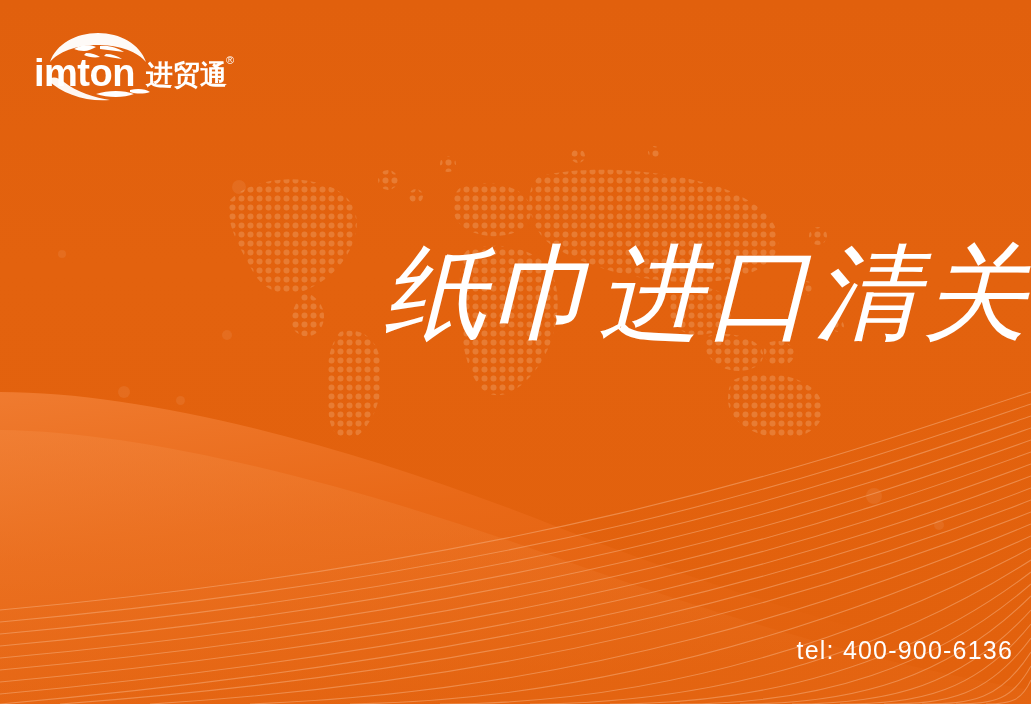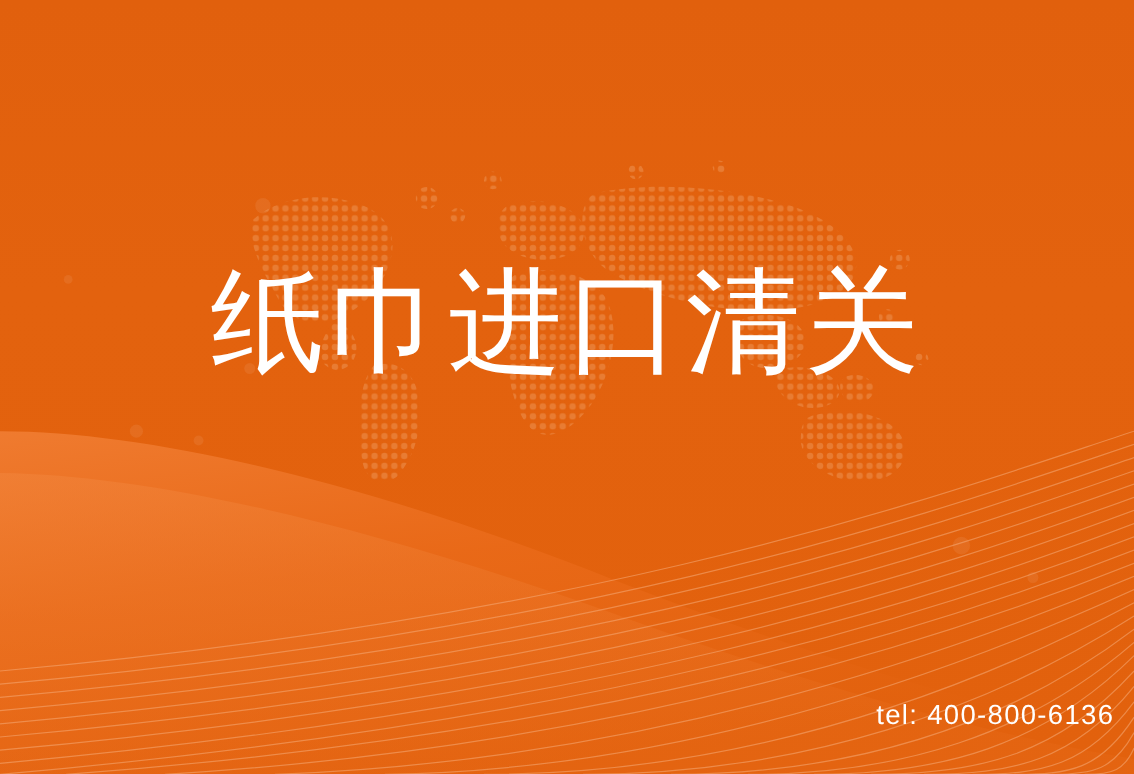--- a/index.html
+++ b/index.html
@@ -66,28 +66,29 @@
     height: 78px;
   }
   .logo svg { display: block; width: 100%; height: 100%; }
 
   
   .headline {
     position: absolute;
     left: 0;
     right: 0;
     top: 232px;
-    text-align: center;
+    text-align: right;
     color: #ffffff;
     font-family: "Liberation Sans", "DejaVu Sans", sans-serif;
     font-size: 104px;
     line-height: 122px;
     letter-spacing: 4px;
     font-weight: 400;
     white-space: nowrap;
+    font-style: italic;
   }
   .headline .ln { display: block; }
 
   
   .phone {
     position: absolute;
     right: 18px;
     top: 636px;
     color: #ffffff;
     font-family: "Liberation Sans", sans-serif;
@@ -204,20 +205,42 @@
         <path d="M1031 610 C962 686 890 704 792 704"></path>
         <path d="M1031 624 C976 692 920 704 840 704"></path>
         <path d="M1031 638 C988 696 948 704 884 704"></path>
         <path d="M1031 652 C1000 700 972 704 922 704"></path>
         <path d="M1031 666 C1012 700 994 704 956 704"></path>
         <path d="M1031 680 C1022 700 1012 704 986 704"></path>
       </g>
     </svg>
   </div>
 
+  <div class="logo">
+    <svg viewBox="0 0 230 78" aria-hidden="true">
+
+      <g fill="#ffffff">
+        <path d="M16 34 C22 16 42 5 64 5 C86 5 106 16 112 34 C104 24 86 17 64 17 C42 17 24 24 16 34 Z" opacity="0.97"></path>
+        <path d="M40 21 C46 17 56 16 62 19 C58 21 54 23 50 23 C46 23 43 22 40 21 Z"></path>
+        <path d="M66 18 C74 17 84 20 90 24 C82 23 74 22 66 21 Z"></path>
+        <path d="M52 25 C58 25 63 27 66 29 C60 30 54 29 50 27 Z"></path>
+        <path d="M72 26 C78 26 84 28 88 31 C81 30 75 29 70 28 Z"></path>
+
+        <path d="M14 52 C28 66 52 74 76 72 C62 70 42 64 30 54 C24 49 18 48 14 52 Z" opacity="0.95"></path>
+        <path d="M62 66 C74 62 90 62 100 66 C90 70 74 70 62 66 Z"></path>
+        <path d="M96 62 C104 60 112 61 116 64 C110 66 102 66 96 64 Z"></path>
+      </g>
+
+      <text x="0" y="58" font-family="'Liberation Sans', sans-serif" font-size="38" font-weight="700" fill="#ffffff" letter-spacing="-0.5">imton</text>
+
+      <text x="112" y="56" font-family="'Liberation Sans','DejaVu Sans', sans-serif" font-size="27" font-weight="700" fill="#ffffff" letter-spacing="0">进贸通</text>
+
+      <text x="192" y="36" font-family="'Liberation Sans', sans-serif" font-size="11" fill="#ffffff">®</text>
+    </svg>
+  </div>
 
   <div class="headline">
     <span class="ln">纸巾进口清关</span>
   </div>
 
-  <div class="phone">tel: 400-800-6136</div>
+  <div class="phone">tel: 400-900-6136</div>
 
 </div>
 
 </body></html>

